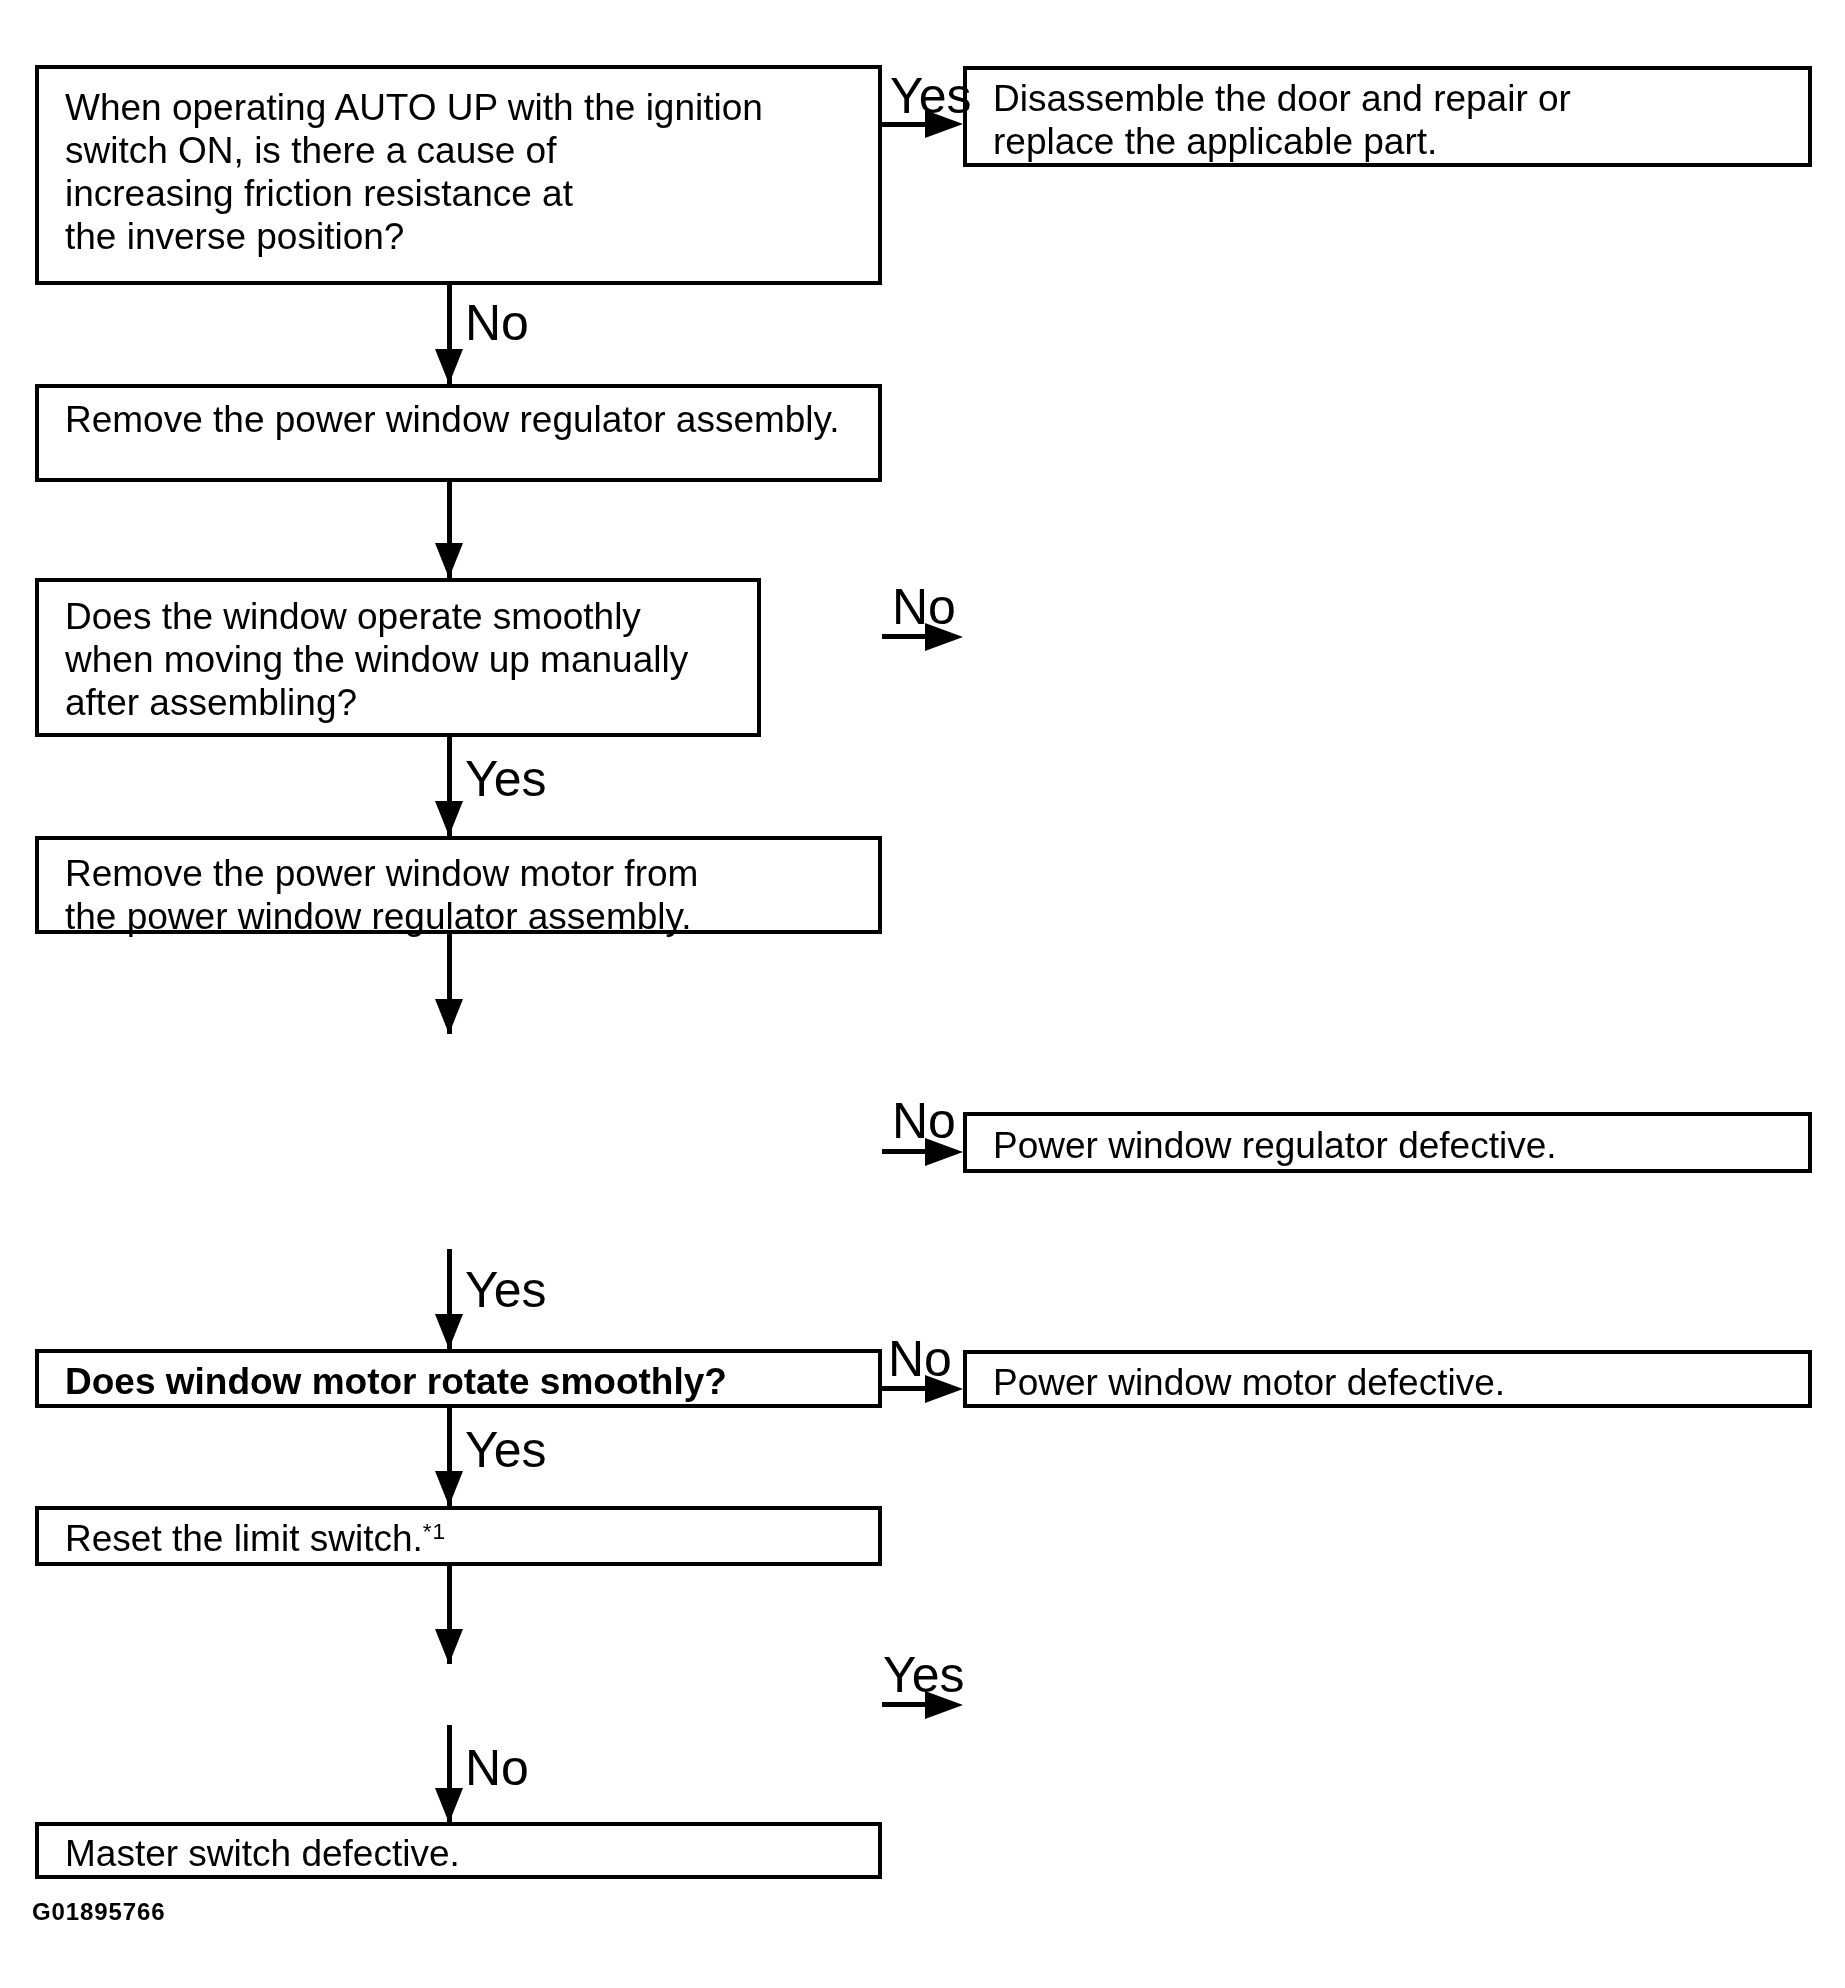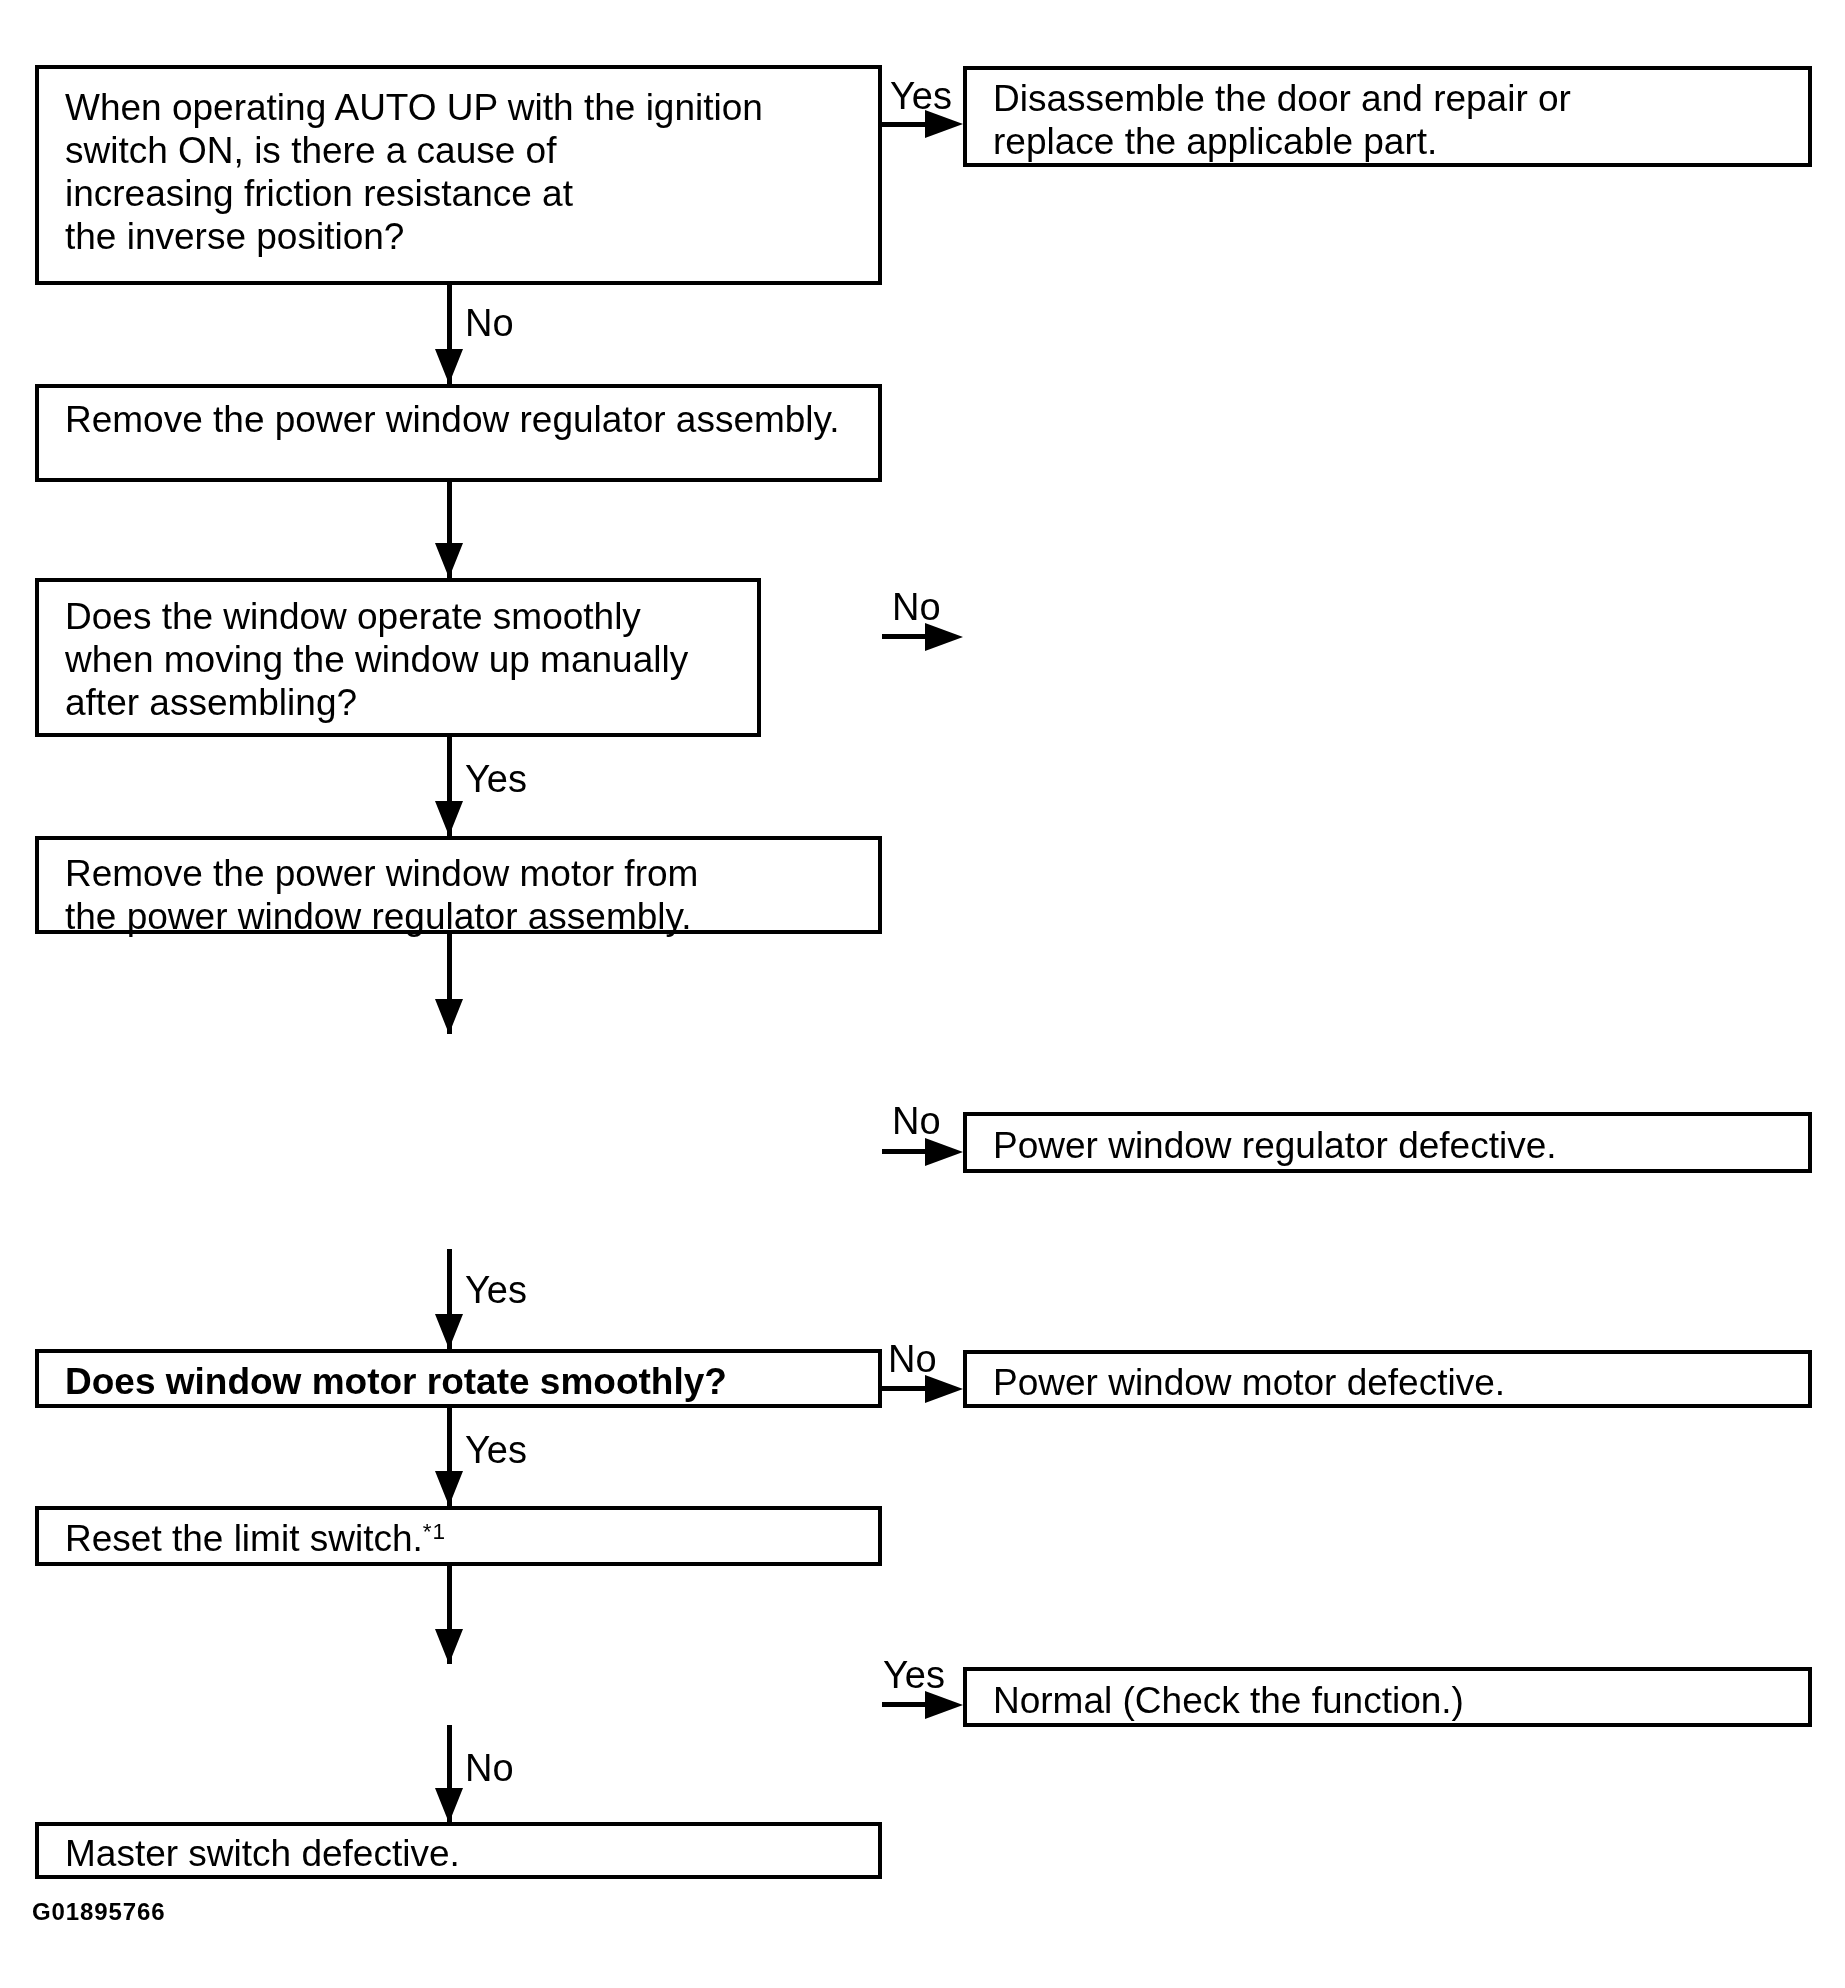--- a/index.html
+++ b/index.html
@@ -57,21 +57,21 @@
   .arrow-right {
     position: absolute;
     width: 0;
     height: 0;
     border-top: 14px solid transparent;
     border-bottom: 14px solid transparent;
     border-left: 38px solid #000000;
   }
   .edge-label {
     position: absolute;
-    font-size: 38px;
+    font-size: 50px;
     line-height: 42px;
     color: #000000;
     white-space: nowrap;
   }
   .footer-code {
     position: absolute;
     font-size: 24px;
     font-weight: bold;
     letter-spacing: 0.9px;
     color: #000000;
@@ -125,23 +125,20 @@
 
 
   <div class="node" style="left:963px; top:1112px; width:849px; height:61px; padding-top:7.8px;">
     <div class="node-text">Power window regulator defective.</div>
   </div>
 
   <div class="node" style="left:963px; top:1350px; width:849px; height:58px; padding-top:7px;">
     <div class="node-text">Power window motor defective.</div>
   </div>
 
-  <div class="node" style="left:963px; top:1667px; width:849px; height:60px; padding-top:7.8px;">
-    <div class="node-text">Normal (Check the function.)</div>
-  </div>
 
   <div class="vline" style="left:447px; top:285px; height:99px;"></div>
   <div class="arrow-down" style="left:435px; top:349px;"></div>
   <div class="edge-label" style="left:465px; top:302px;">No</div>
 
   <div class="vline" style="left:447px; top:482px; height:96px;"></div>
   <div class="arrow-down" style="left:435px; top:543px;"></div>
 
   <div class="vline" style="left:447px; top:737px; height:99px;"></div>
   <div class="arrow-down" style="left:435px; top:801px;"></div>

